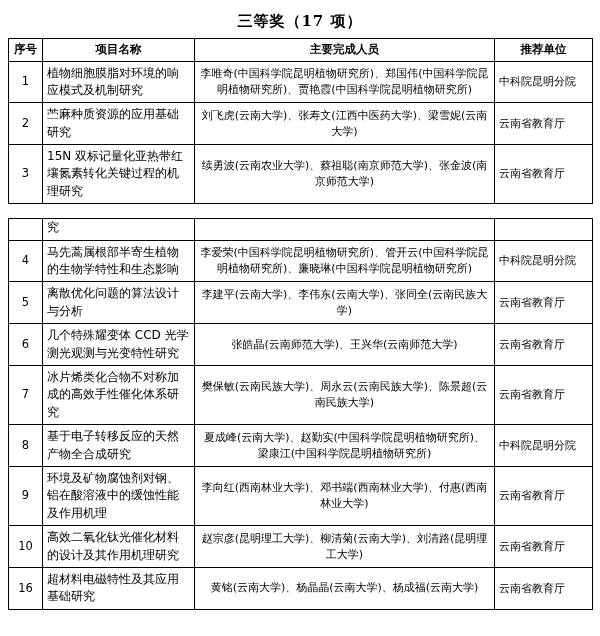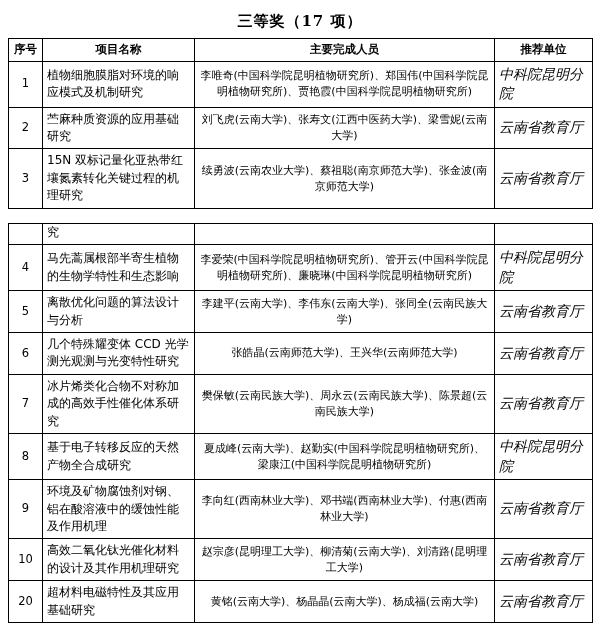--- a/index.html
+++ b/index.html
@@ -61,23 +61,22 @@
     font-size: 12px;
     line-height: 1.45;
   }
   td.people {
     text-align: center;
     font-size: 11px;
     line-height: 1.45;
   }
   td.unit {
     text-align: left;
-    font-size: 14px;
+    font-size: 11px;
     line-height: 1.4;
-    font-style: italic;
   }
   tr.gap td {
     border-left: 1px solid #000;
     border-right: 1px solid #000;
     border-top: none;
     border-bottom: none;
     height: 14px;
     padding: 0;
   }
   tr.gap td.blank-out {
@@ -175,20 +174,20 @@
         <td class="people">李向红(西南林业大学)、邓书端(西南林业大学)、付惠(西南林业大学)</td>
         <td class="unit">云南省教育厅</td>
       </tr>
       <tr>
         <td class="no">10</td>
         <td class="name">高效二氧化钛光催化材料的设计及其作用机理研究</td>
         <td class="people">赵宗彦(昆明理工大学)、柳清菊(云南大学)、刘清路(昆明理工大学)</td>
         <td class="unit">云南省教育厅</td>
       </tr>
       <tr>
-        <td class="no">20</td>
+        <td class="no">16</td>
         <td class="name">超材料电磁特性及其应用基础研究</td>
         <td class="people">黄铭(云南大学)、杨晶晶(云南大学)、杨成福(云南大学)</td>
         <td class="unit">云南省教育厅</td>
       </tr>
     </tbody>
   </table>
 </div>
 
 </body></html>

